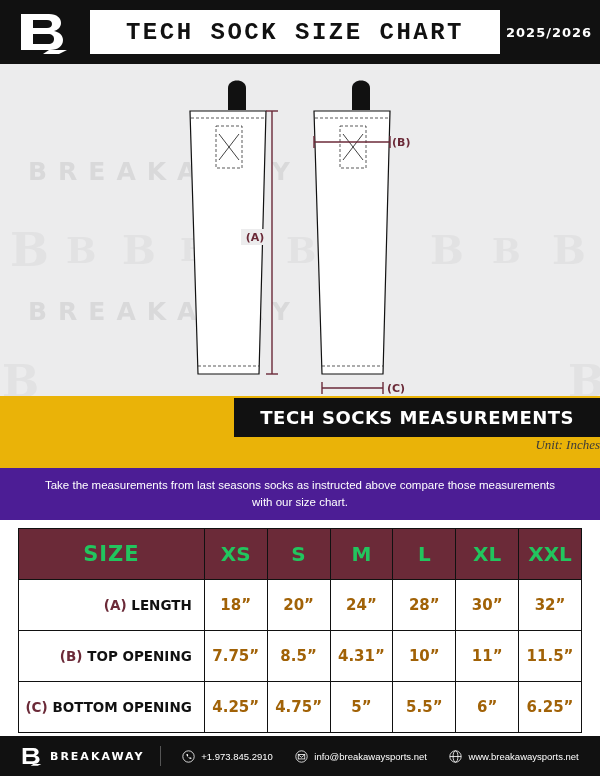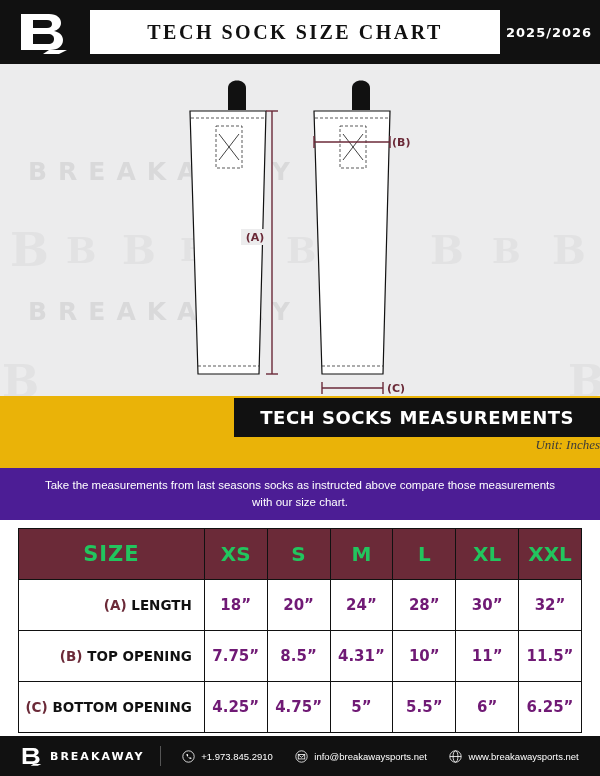--- a/index.html
+++ b/index.html
@@ -31,23 +31,23 @@
   .title-plate {
     flex: 1;
     background: #ffffff;
     height: 44px;
     margin: 0 6px;
     display: flex;
     align-items: center;
     justify-content: center;
   }
   .title-plate span {
-    font-family: Liberation Serif, serif;
-    font-weight: bold;
-    font-size: 20px;
+    font-family: Liberation Mono, monospace;
+    font-weight: bold;
+    font-size: 24px;
     letter-spacing: 2.5px;
     color: #111111;
   }
   .season {
     width: 86px;
     text-align: center;
     color: #ffffff;
     font-family: "DejaVu Sans", sans-serif;
     font-weight: bold;
     font-size: 13px;
@@ -140,21 +140,21 @@
   }
   thead th.size-head { font-size: 21px; letter-spacing: 1px; }
   thead th.col-head { font-size: 20px; }
   td.row-label {
     font-size: 13.5px;
     text-align: right;
     padding-right: 12px;
     color: #111111;
   }
   td.row-label .mark { color: #6b2a38; }
-  td.val { font-size: 15px; color: #701a75; }
+  td.val { font-size: 15px; color: #a16207; }
   col.label-col { width: 33%; }
 
   
   .footer {
     position: absolute;
     left: 0; bottom: 0;
     width: 600px; height: 40px;
     background: #111111;
     display: flex;
     align-items: center;

